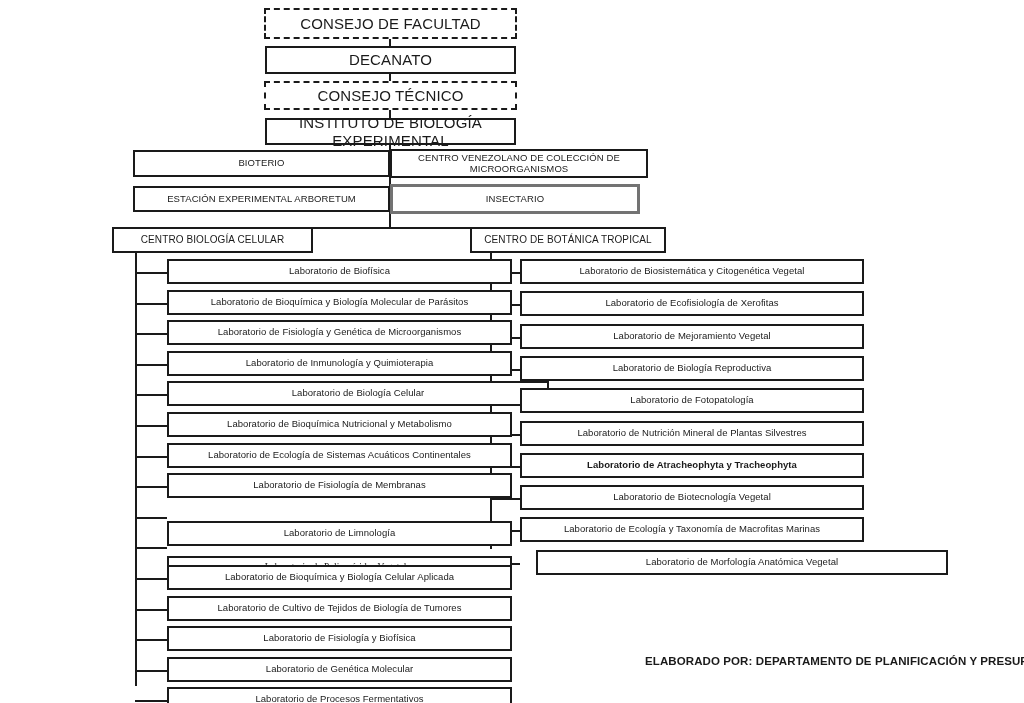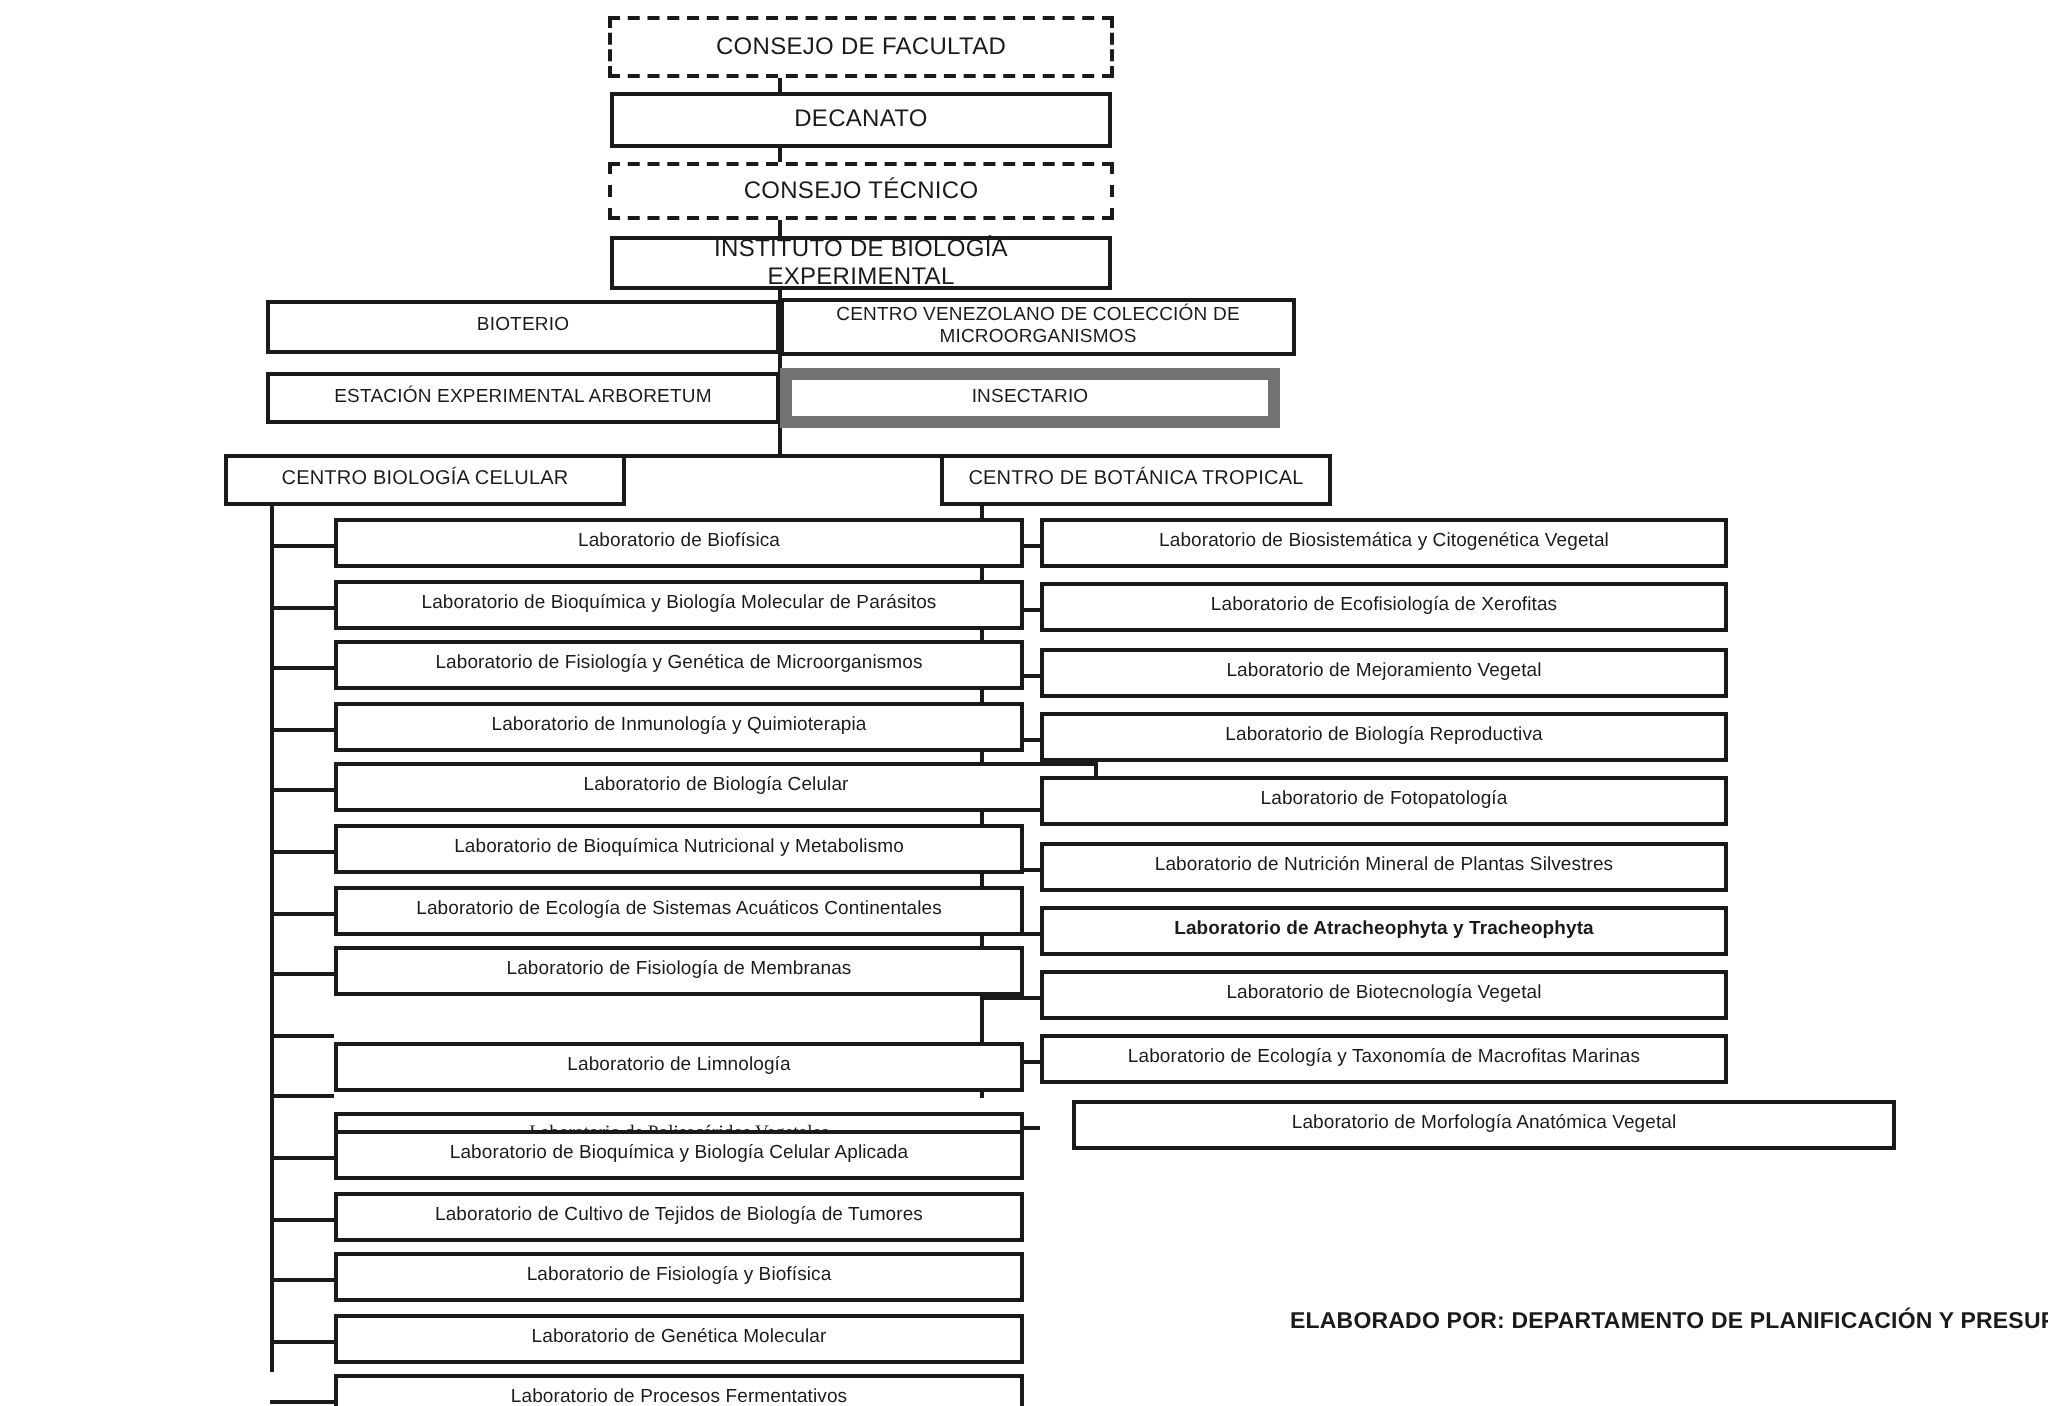--- a/index.html
+++ b/index.html
@@ -31,25 +31,25 @@
     justify-content: center;
     text-align: center;
     line-height: 1.15;
     z-index: 3;
     padding: 0 4px;
   }
   .node.dashed {
     border: 2px dashed #1a1a1a;
   }
   .node.heavy {
-    border: 6px solid #737373;
-  }
-
-  
-  .t-top      { font-size: 12px; letter-spacing: .15px; margin-left: 40px; }
+    border: 3px solid #737373;
+  }
+
+  
+  .t-top      { font-size: 15px; letter-spacing: .15px; }
   .t-mid      { font-size: 9.5px;  letter-spacing: .1px; }
   .t-center   { font-size: 10px;   letter-spacing: .1px; }
   .t-lab      { font-size: 9.5px;  letter-spacing: .05px; }
 
   
   .vline {
     position: absolute;
     background: #1a1a1a;
     width: 2px;
     z-index: 1;

